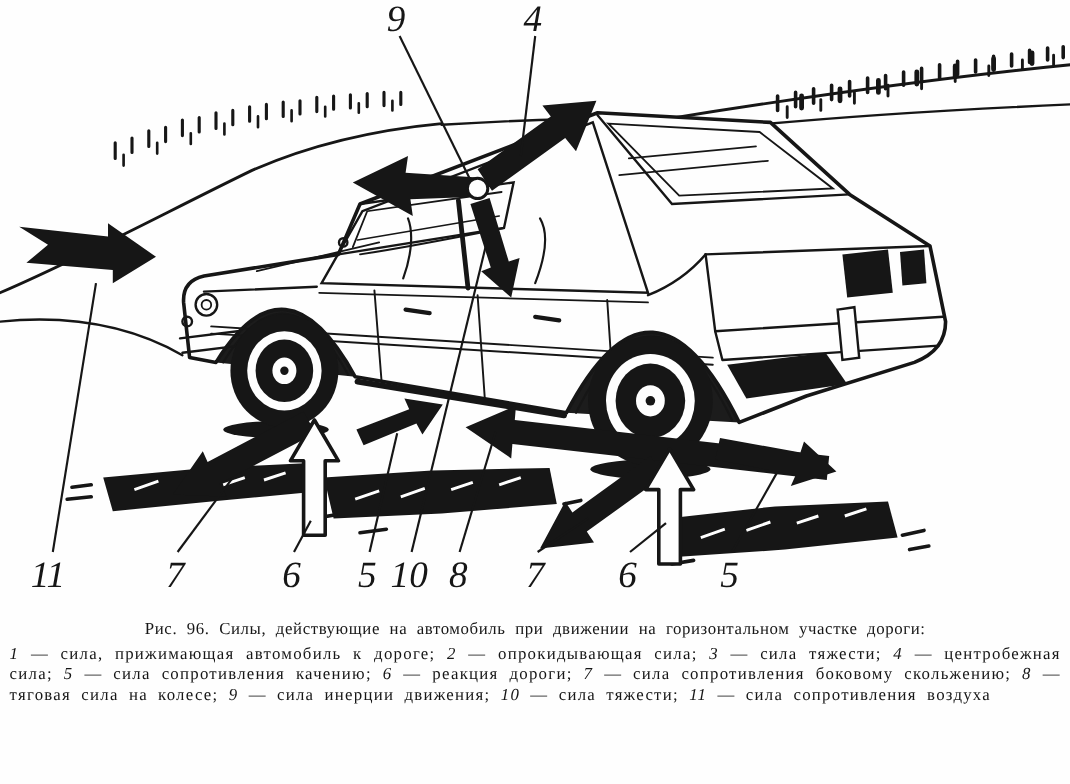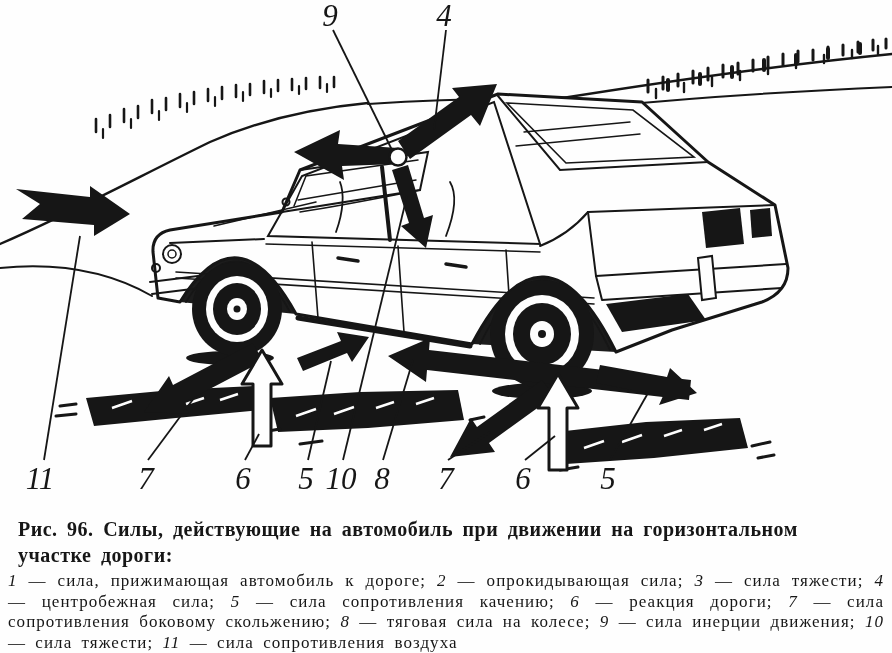--- a/index.html
+++ b/index.html
@@ -14,31 +14,32 @@
   .fig-svg{display:block;}
   .svg-label{
     font-family:"Liberation Serif","DejaVu Serif",serif;
     font-style:italic;
     font-size:31px;
     fill:#161616;
   }
   .caption{
     margin:4px auto 0 auto;
     max-width:856px;
-    font-weight:bold;
-    font-size:20px;
+    text-align:center;
+    font-weight:normal;
+    font-size:14px;
     line-height:1.3;
     letter-spacing:.5px;
     word-spacing:4px;
   }
   .legend{
     margin:3px auto 4px auto;
     width:876px;
     text-align:justify;
-    font-size:17px;
+    font-size:14px;
     line-height:1.22;
     letter-spacing:1.05px;
     word-spacing:4px;
   }
   .legend .n{font-style:italic;}
 </style>
 </head>
 <body>
 
 <div class="page">

